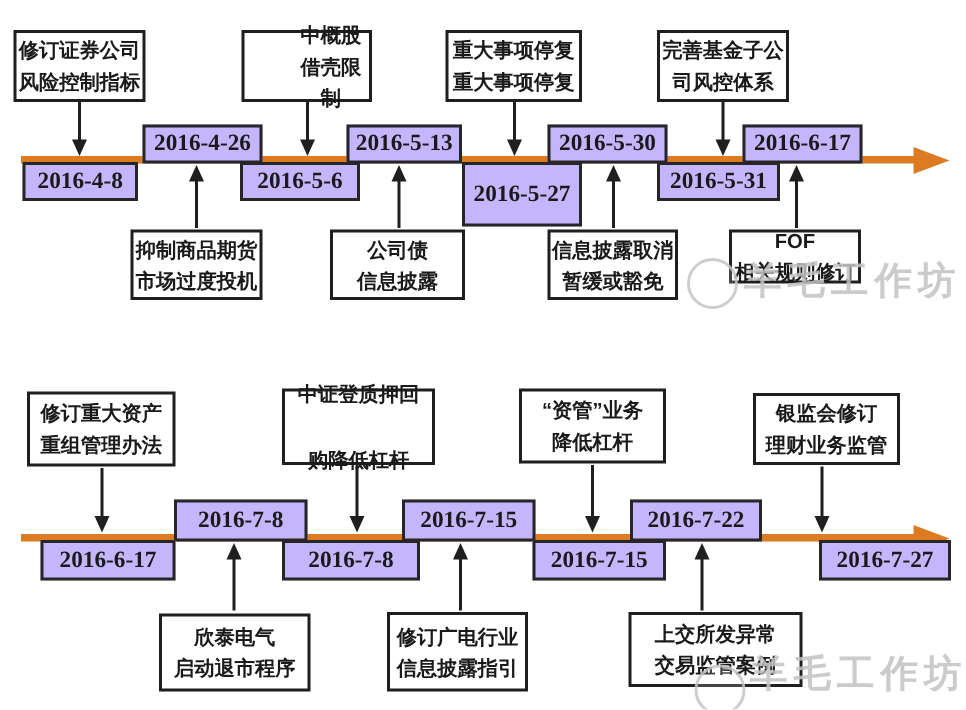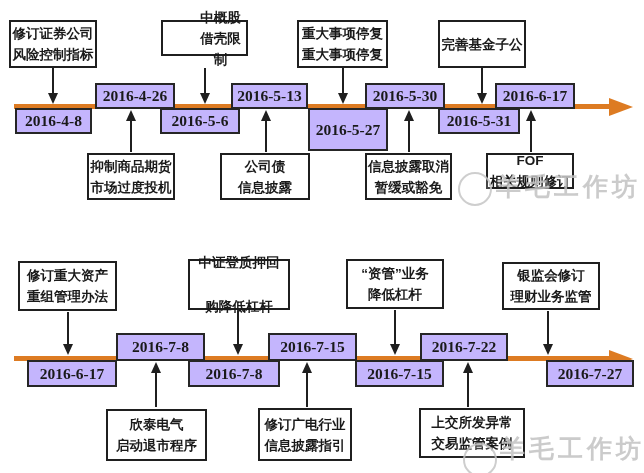--- a/index.html
+++ b/index.html
@@ -36,30 +36,31 @@
 
 <div id="canvas">
 
   <div class="tline" style="left:14px;top:104px;width:596px;"></div>
   <div class="tline-head" style="left:609px;top:98px;"></div>
 
   <div class="ebox" style="left:9px;top:20px;width:88px;height:48px;">
     <div>修订证券公司</div>
     <div>风险控制指标</div>
   </div>
-  <div class="ebox" style="left:161px;top:20px;width:87px;height:36px;padding-left:32px;">
+  <div class="ebox" style="left:161px;top:20px;width:87px;height:48px;padding-left:32px;">
     <div>中概股</div>
     <div>借壳限制</div>
   </div>
   <div class="ebox" style="left:297px;top:20px;width:91px;height:48px;">
     <div>重大事项停复</div>
     <div>重大事项停复</div>
   </div>
   <div class="ebox" style="left:438px;top:20px;width:88px;height:48px;">
     <div>完善基金子公</div>
+    <div>司风控体系</div>
   </div>
 
   <div class="shaft" style="left:52px;top:68px;height:27px;"></div>
   <div class="head-down" style="left:48px;top:93px;"></div>
   <div class="shaft" style="left:204px;top:68px;height:27px;"></div>
   <div class="head-down" style="left:200px;top:93px;"></div>
   <div class="shaft" style="left:342px;top:68px;height:27px;"></div>
   <div class="head-down" style="left:338px;top:93px;"></div>
   <div class="shaft" style="left:481px;top:68px;height:27px;"></div>
   <div class="head-down" style="left:477px;top:93px;"></div>
@@ -179,21 +180,21 @@
   <div class="shaft" style="left:467px;top:371px;height:36px;"></div>
 
   <div class="ebox" style="left:106px;top:409px;width:101px;height:52px;">
     <div>欣泰电气</div>
     <div>启动退市程序</div>
   </div>
   <div class="ebox" style="left:258px;top:408px;width:94px;height:53px;">
     <div>修订广电行业</div>
     <div>信息披露指引</div>
   </div>
-  <div class="ebox" style="left:419px;top:408px;width:106px;height:50px;">
+  <div class="ebox" style="left:419px;top:408px;width:116px;height:50px;">
     <div>上交所发异常</div>
     <div>交易监管案例</div>
   </div>
 
   <div class="wm-ring" style="left:463px;top:443px;"></div>
   <div class="wm-text" style="left:500px;top:432px;">羊毛工作坊</div>
 
 </div>
 
 </body></html>

